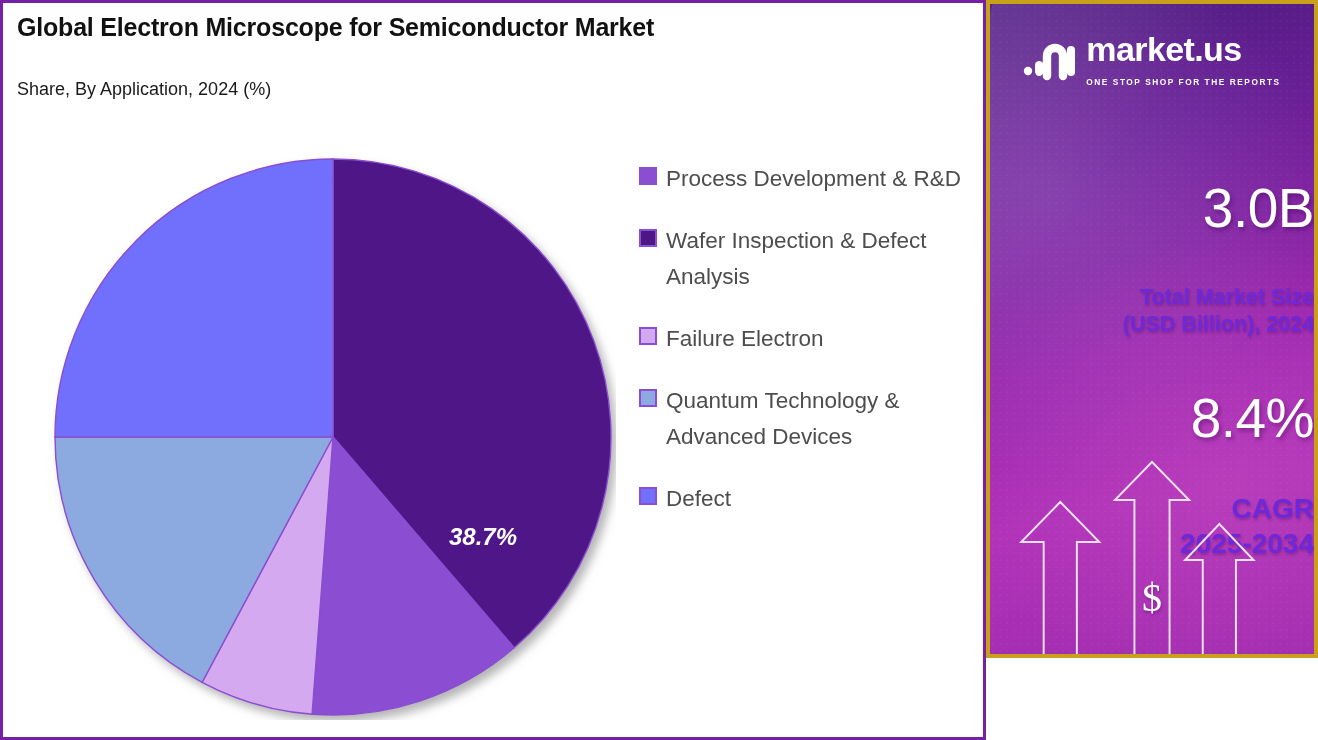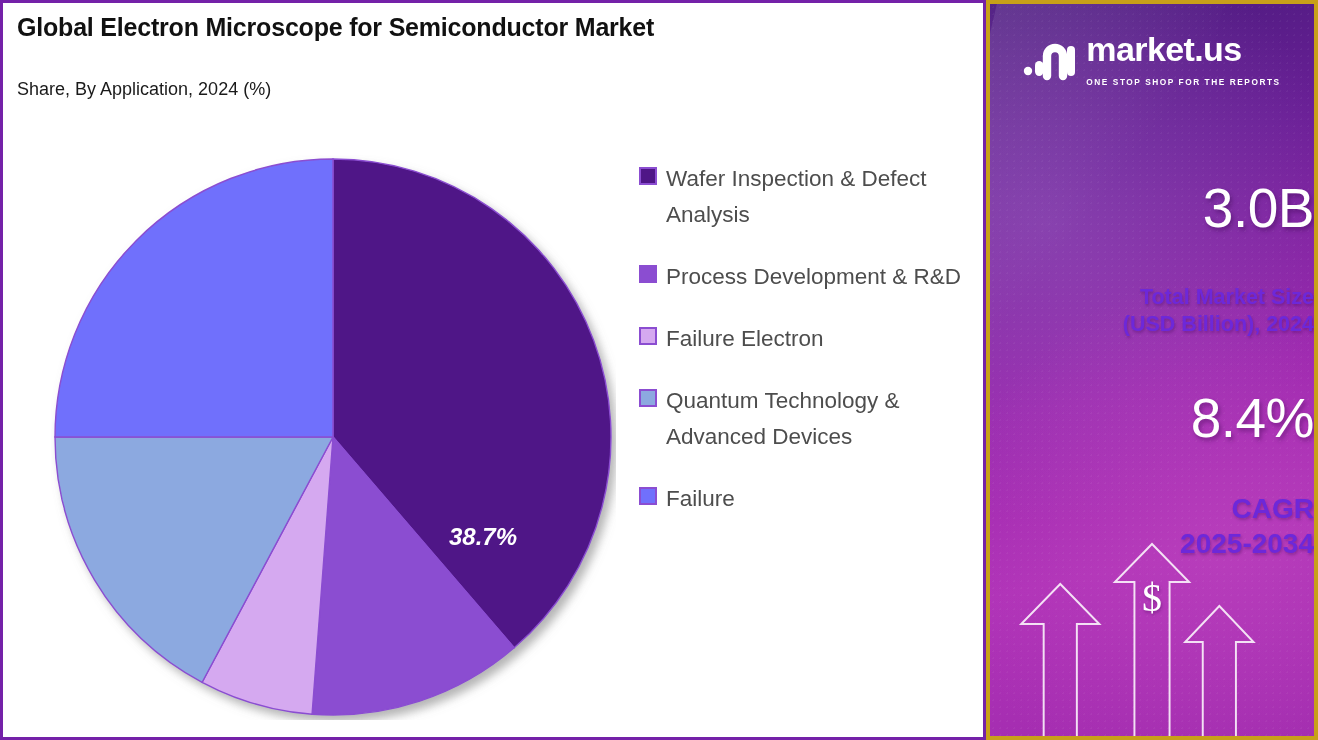--- a/index.html
+++ b/index.html
@@ -101,21 +101,21 @@
     line-height: 36px;
     color: #4d4d4d;
   }
 
   
   .brand-panel {
     position: absolute;
     left: 986px;
     top: 0;
     width: 332px;
-    height: 740px;
+    height: 658px;
     box-sizing: border-box;
     border: 4px solid #C8A019;
     overflow: hidden;
   }
   .brand-bg {
     position: absolute;
     inset: 0;
     background:
       radial-gradient(circle at 72% 74%, rgba(190,70,190,0.55) 0%, rgba(150,40,160,0.0) 46%),
       radial-gradient(circle at 18% 30%, rgba(160,110,200,0.40) 0%, rgba(120,50,160,0.0) 52%),
@@ -250,38 +250,38 @@
             <path d="M 282 282 L 261.06 559.21 A 278 278 0 0 1 151.14 527.28 Z" fill="#D5A9F0" stroke="#8B4DD1" stroke-width="1.4"></path>
             <path d="M 282 282 L 151.14 527.28 A 278 278 0 0 1 4.00 282.00 Z" fill="#8CA9E0" stroke="#8B4DD1" stroke-width="1.4"></path>
             <path d="M 282 282 L 4.00 282.00 A 278 278 0 0 1 282.00 4.00 Z" fill="#7070FC" stroke="#8B4DD1" stroke-width="1.4"></path>
           </g>
       </svg>
       <div class="pie-label">38.7%</div>
     </div>
 
     <div class="legend" id="legend">
         <div class="legend-item">
+          <span class="legend-swatch" style="background: rgb(139, 77, 209);"></span>
+          <span class="legend-label">Process Development &amp; R&amp;D</span>
+        </div>
+        <div class="legend-item">
           <span class="legend-swatch" style="background: rgb(79, 22, 135);"></span>
           <span class="legend-label">Wafer Inspection &amp; Defect Analysis</span>
         </div>
         <div class="legend-item">
-          <span class="legend-swatch" style="background: rgb(139, 77, 209);"></span>
-          <span class="legend-label">Process Development &amp; R&amp;D</span>
-        </div>
-        <div class="legend-item">
           <span class="legend-swatch" style="background: rgb(213, 169, 240);"></span>
           <span class="legend-label">Failure Electron</span>
         </div>
         <div class="legend-item">
           <span class="legend-swatch" style="background: rgb(140, 169, 224);"></span>
           <span class="legend-label">Quantum Technology &amp; Advanced Devices</span>
         </div>
         <div class="legend-item">
           <span class="legend-swatch" style="background: rgb(112, 112, 252);"></span>
-          <span class="legend-label">Failure</span>
+          <span class="legend-label">Defect</span>
         </div>
       </div>
   </div>
 
   <div class="brand-panel">
     <div class="brand-bg"></div>
     <div class="brand-sheen"></div>
 
     <div class="logo-row">
       <svg class="logo-mark" viewBox="0 0 52 44">

